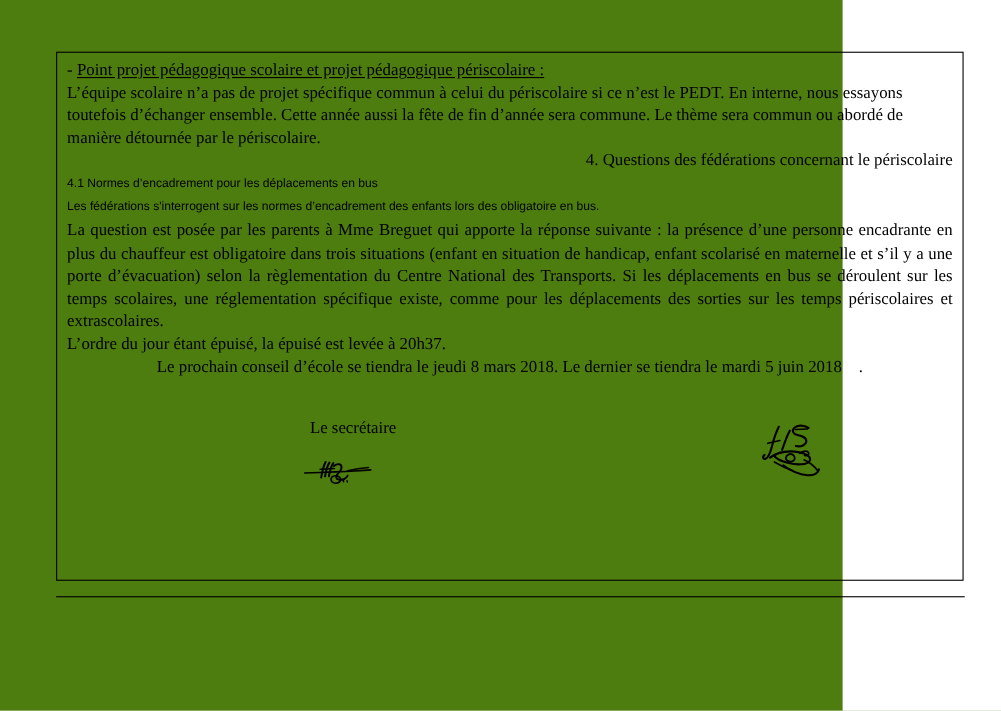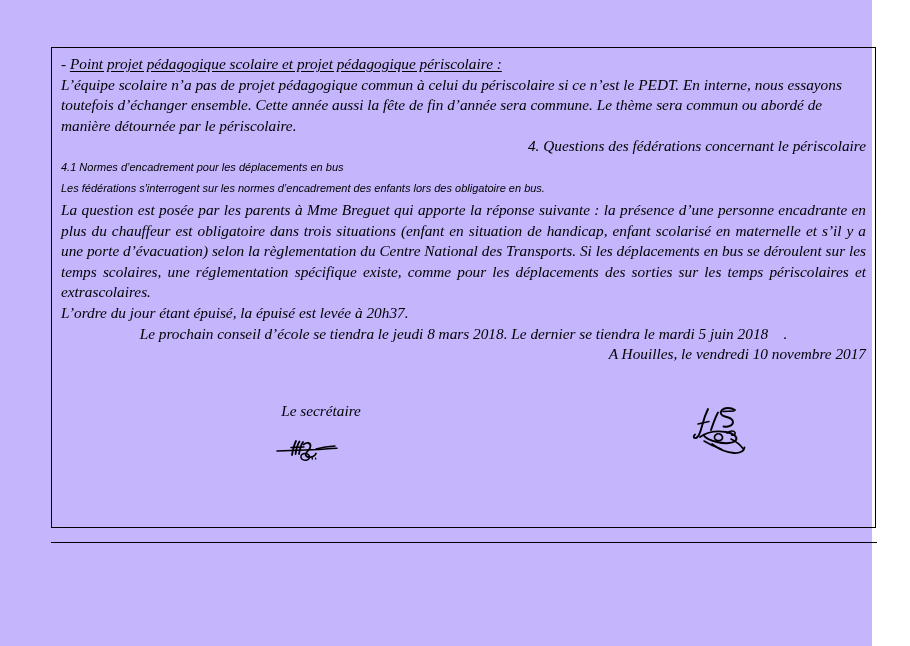--- a/index.html
+++ b/index.html
@@ -10,24 +10,23 @@
   body {
     width: 910px;
     height: 646px;
     overflow: hidden;
     font-family: "Liberation Serif", "DejaVu Serif", serif;
     color: #000000;
   }
 
   .page {
     position: relative;
-    width: 872px;
+    width: 766px;
     height: 646px;
-    background: #c4b5fd;
-    font-style: italic;
+    background: #4d7c0f;
   }
 
   
   .doc-frame {
     position: absolute;
     left: 51px;
     top: 47px;
     width: 825px;
     height: 481px;
     border: 1.3px solid #000000;
@@ -120,35 +119,34 @@
 </style>
 </head>
 <body>
 
 <div class="page">
 
   <div class="doc-frame">
 
     <p class="block serif heading-underline"><span>- </span><span class="u">Point projet pédagogique scolaire et projet pédagogique périscolaire :</span></p>
 
-    <p class="block serif">L’équipe scolaire n’a pas de projet pédagogique commun à celui du périscolaire si ce n’est le PEDT. En interne, nous essayons toutefois d’échanger ensemble. Cette année aussi la fête de fin d’année sera commune. Le thème sera commun ou abordé de manière détournée par le périscolaire.</p>
+    <p class="block serif">L’équipe scolaire n’a pas de projet spécifique commun à celui du périscolaire si ce n’est le PEDT. En interne, nous essayons toutefois d’échanger ensemble. Cette année aussi la fête de fin d’année sera commune. Le thème sera commun ou abordé de manière détournée par le périscolaire.</p>
 
     <p class="block serif centered">4. Questions des fédérations concernant le périscolaire</p>
 
     <p class="block sans">4.1 Normes d’encadrement pour les déplacements en bus</p>
 
     <p class="block sans">Les fédérations s'interrogent sur les normes d’encadrement des enfants lors des obligatoire en bus.</p>
 
     <p class="block serif para-justify">La question est posée par les parents à Mme Breguet qui apporte la réponse suivante : la présence d’une personne encadrante en plus du chauffeur est obligatoire dans trois situations (enfant en situation de handicap, enfant scolarisé en maternelle et s’il y a une porte d’évacuation) selon la règlementation du Centre National des Transports. Si les déplacements en bus se déroulent sur les temps scolaires, une réglementation spécifique existe, comme pour les déplacements des sorties sur les temps périscolaires et extrascolaires.</p>
 
     <p class="block serif">L’ordre du jour étant épuisé, la épuisé est levée à 20h37.</p>
 
     <p class="block serif nowrap-line">Le prochain conseil d’école se tiendra le jeudi 8 mars 2018. Le dernier se tiendra le mardi 5 juin 2018    .</p>
 
-    <p class="block serif centered">A Houilles, le vendredi 10 novembre 2017</p>
 
     <div class="sig-area">
 
       <div class="sig-col-left">
         <div class="sig-label">Le secrétaire</div>
         <div class="sig-ink left-ink">
           <svg width="70" height="34" viewBox="0 0 70 34" xmlns="http://www.w3.org/2000/svg" aria-hidden="true">
             <g fill="none" stroke="#000000" stroke-linecap="round" stroke-linejoin="round">
               <path d="M2 16 L16 15.5 L30 15 L44 14.4 L56 13.6 L62 13.2" stroke-width="1.5"></path>
               <path d="M17 20 C18 14, 19.5 9, 21 6" stroke-width="1.8"></path>

